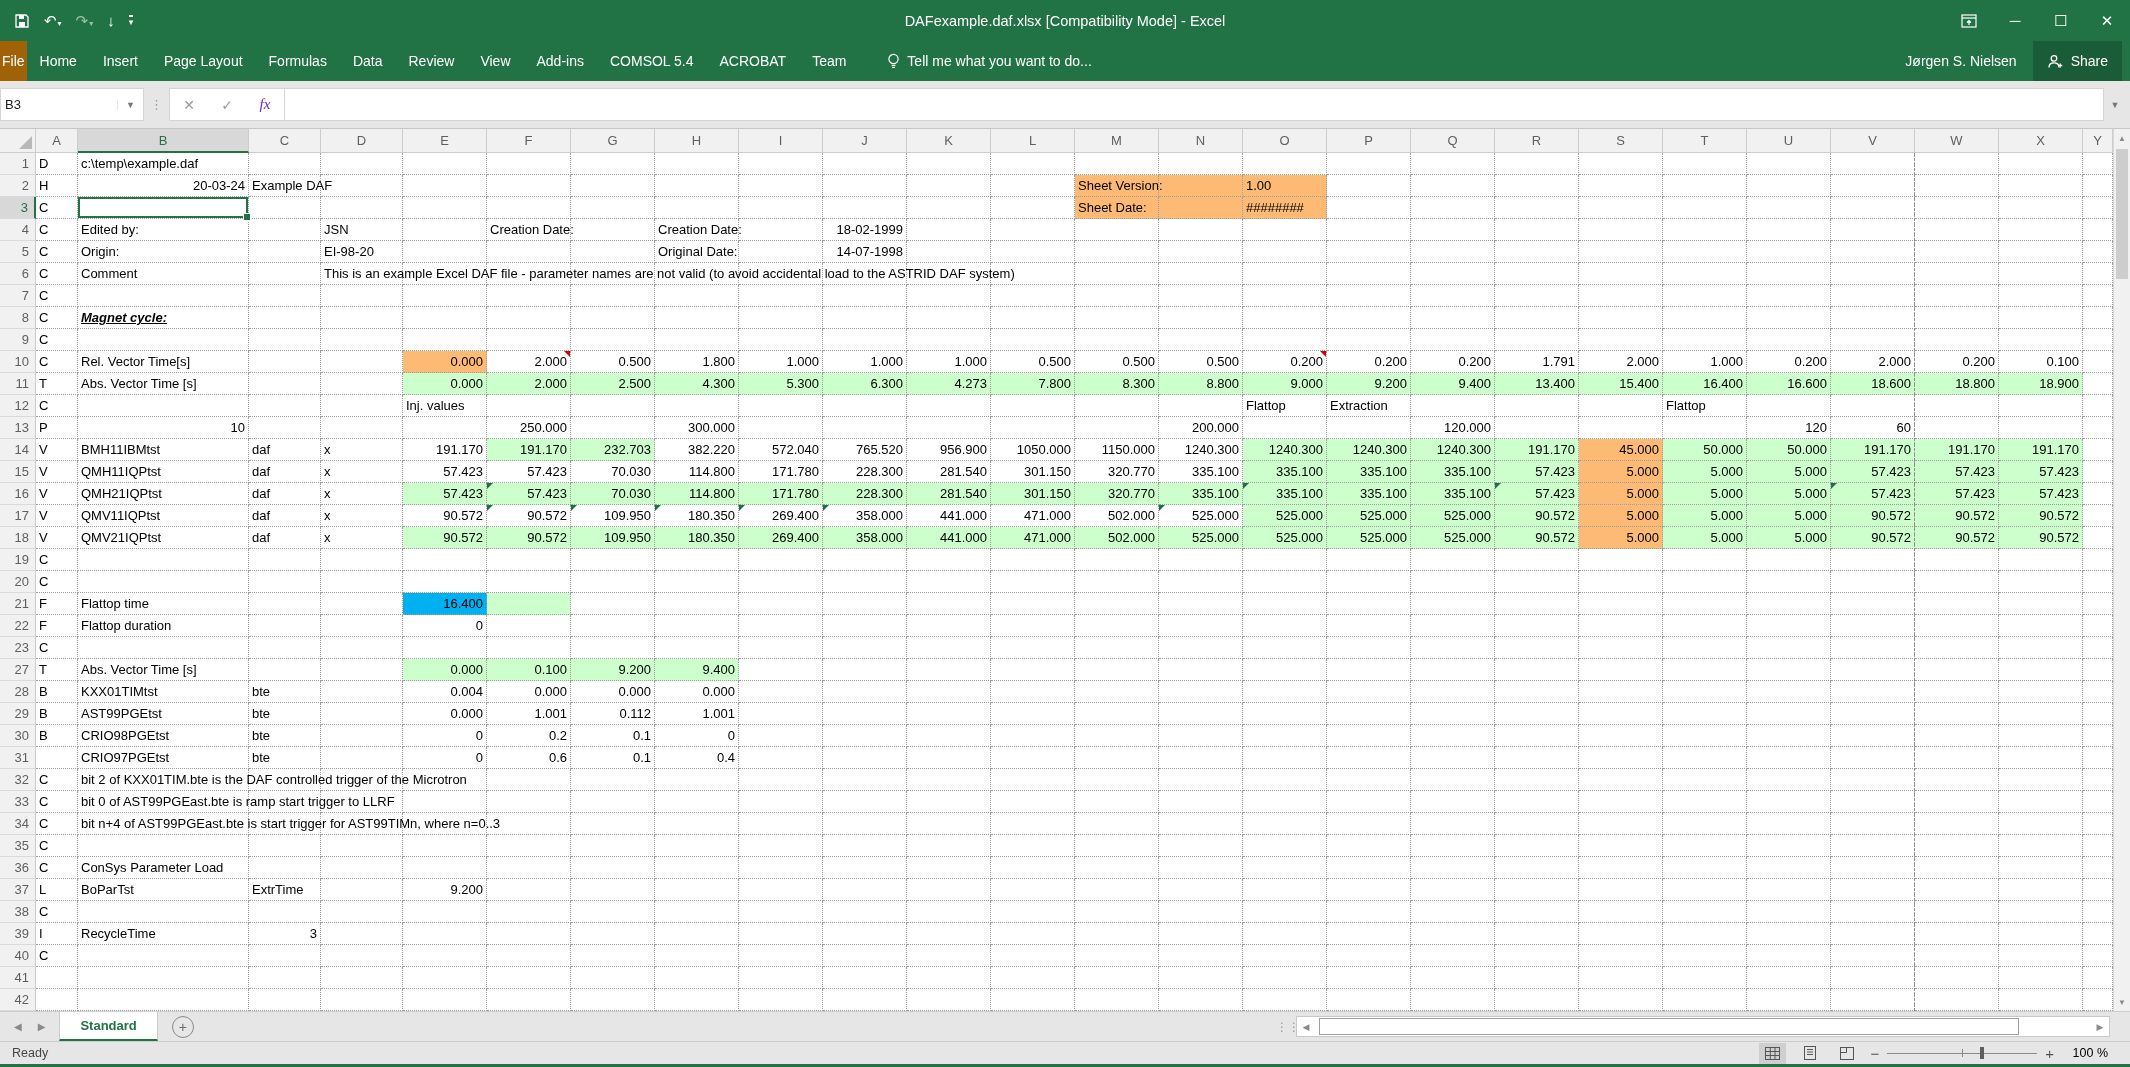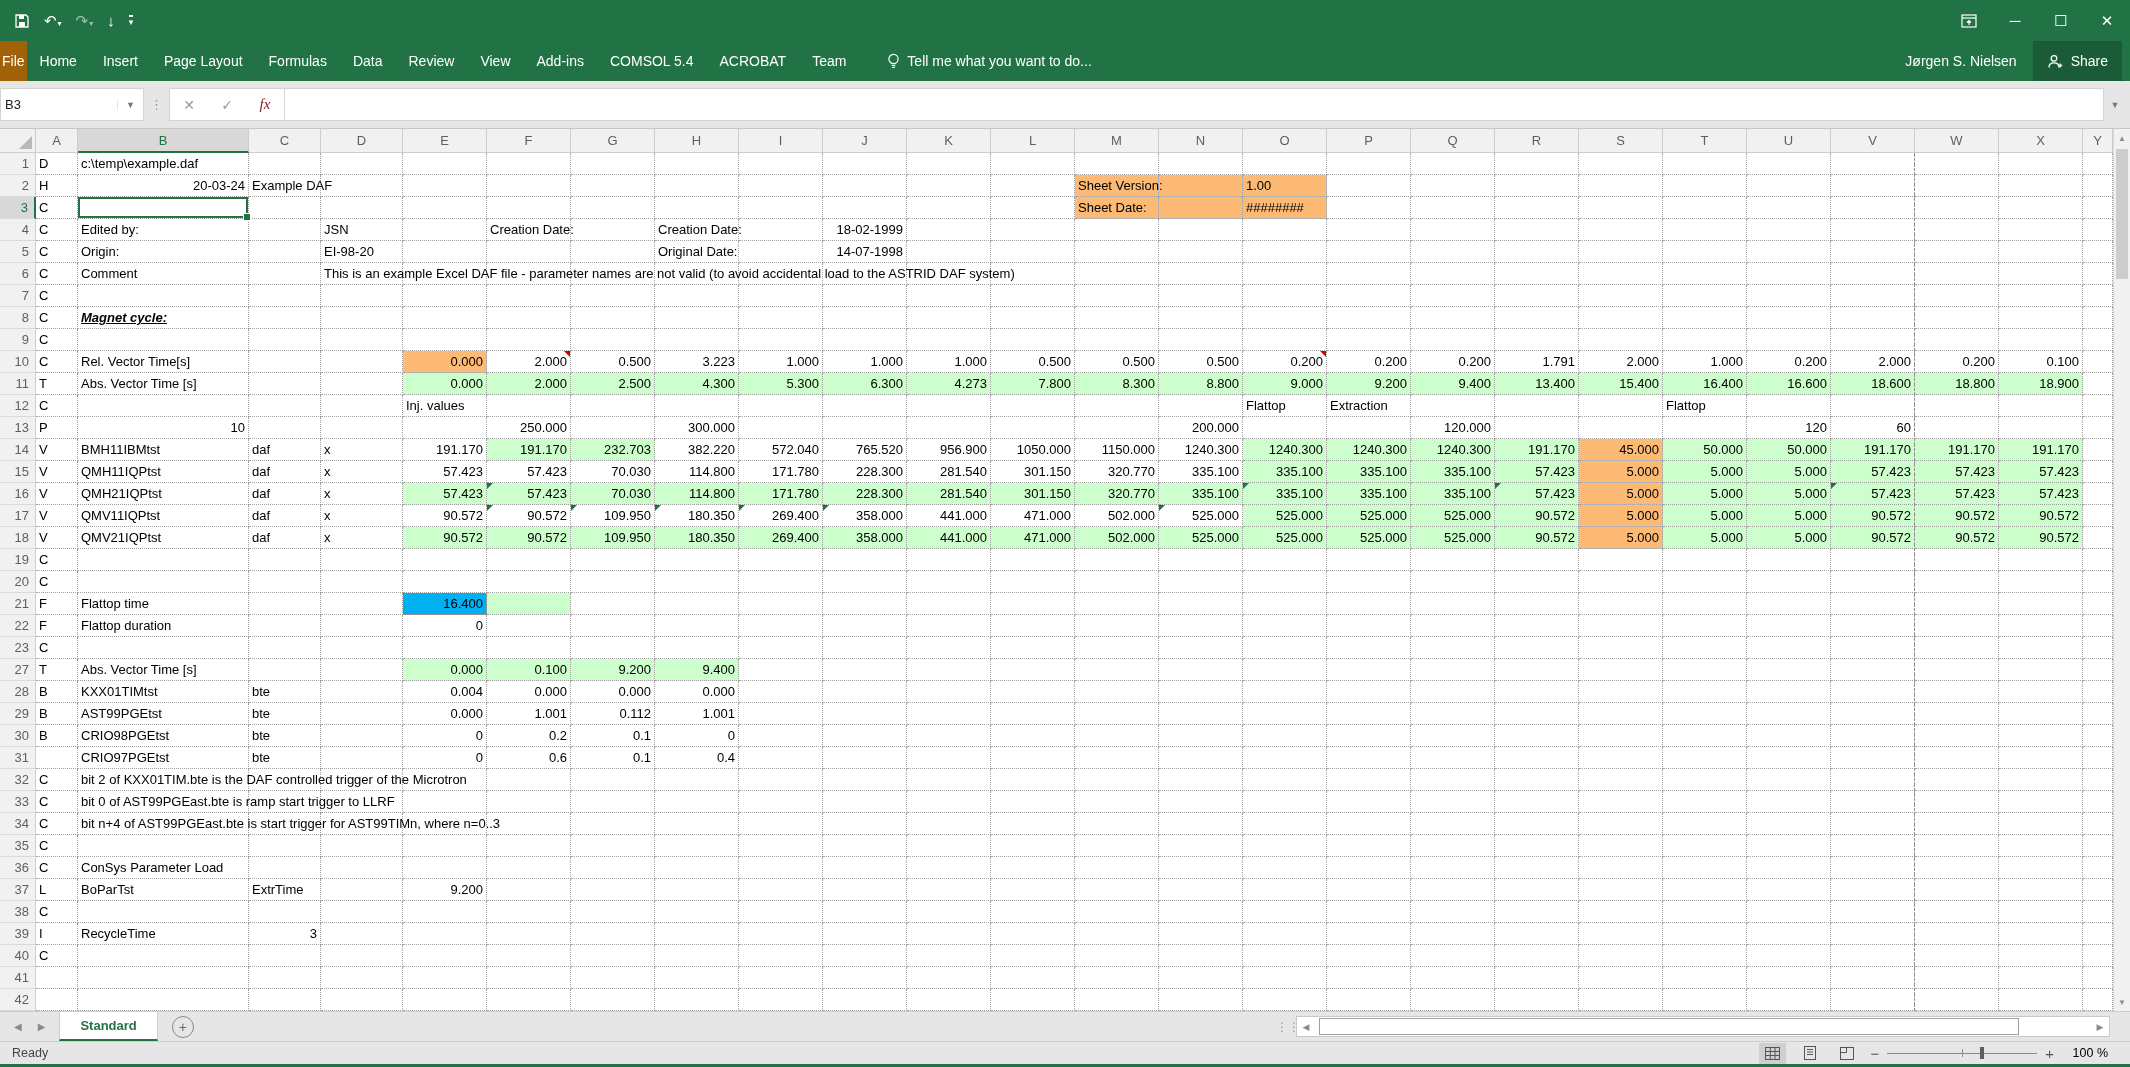--- a/index.html
+++ b/index.html
@@ -24,21 +24,21 @@
   .username{font-size:14px;color:#fff}
   .sharebtn{display:flex;align-items:center;gap:7px;background:#1a5c38;color:#fff;font-size:14px;height:40px;padding:0 14px}
   
   .formularow{height:48px;background:#e6e6e6;display:flex;align-items:center;padding:7px 4px 7px 0;border-bottom:1px solid #c6c6c6}
   .namebox{width:144px;height:100%;background:#fff;border:1px solid #d4d4d4;display:flex;align-items:center;font-size:13px;color:#222;padding-left:4px}
   .namebox .nbval{flex:1}
   .namebox .nbarrow{color:#777;font-size:9px;padding:0 8px;border-left:1px solid #e6e6e6}
   .fdots{color:#9a9a9a;font-size:13px;padding:0 6px;letter-spacing:0}
   .fbuttons{height:100%;background:#fff;border:1px solid #d4d4d4;display:flex;align-items:center;gap:0}
   .fbtn{width:38px;text-align:center;font-size:14px;color:#9a9a9a}
-  .fbtn.fx{color:#7f1d1d;font-family:"Liberation Serif",serif;font-style:italic;font-size:15px}
+  .fbtn.fx{color:#6d28d9;font-family:"Liberation Serif",serif;font-style:italic;font-size:15px}
   .finput{flex:1;height:100%;background:#fff;border:1px solid #d4d4d4;border-left:none}
   .fexpand{width:22px;text-align:center;color:#777;font-size:9px}
   
   .sheetarea{display:flex;height:882px}
   .gridcol{position:relative;width:2113px;background:#fff;overflow:hidden}
   table{border-collapse:separate;border-spacing:0;table-layout:fixed;width:2113px}
   th,td{font-weight:normal;overflow:visible;position:relative}
   thead th{height:24px;background:#f1f1f1;border-right:1px solid #cdcdcd;border-bottom:1px solid #cdcdcd;font-size:13px;color:#5f5f5f;text-align:center}
   thead th.selcol{background:#d8d8d8;color:#217346;border-bottom:2px solid #217346}
   tbody th{height:22px;background:#f1f1f1;border-right:1px solid #cdcdcd;border-bottom:1px solid #dadada;font-size:13px;color:#5f5f5f;text-align:right;padding-right:6px}
@@ -98,20 +98,21 @@
           <path d="M2 2h10l2 2v10H2z" fill="none" stroke="#fff" stroke-width="1.3"></path>
           <rect x="5" y="9" width="6" height="5" fill="#fff"></rect>
           <rect x="5" y="2" width="5" height="4" fill="#fff"></rect>
         </svg>
     </span>
     <span class="qbtn">↶<span class="mini">▾</span></span>
     <span class="qbtn dim">↷<span class="mini">▾</span></span>
     <span class="qbtn" style="font-weight:bold">↓</span>
     <span class="qbtn custom">▾</span>
   </div>
+  <div class="wtitle">DAFexample.daf.xlsx  [Compatibility Mode] - Excel</div>
   <div class="wincontrols">
     <span class="wbtn">
       <svg width="16" height="14" viewBox="0 0 16 14">
           <rect x="1" y="1" width="14" height="12" fill="none" stroke="#fff" stroke-width="1.2"></rect>
           <line x1="1" y1="4" x2="15" y2="4" stroke="#fff" stroke-width="1.2"></line>
           <path d="M8 11V6.5M6 8.5l2-2 2 2" fill="none" stroke="#fff" stroke-width="1.2"></path>
         </svg>
     </span>
     <span class="wbtn">─</span>
     <span class="wbtn">☐</span>
@@ -492,21 +493,21 @@
           </tr>
           <tr>
             <th>10</th>
             <td><span class="t">C</span></td>
             <td><span class="t">Rel. Vector Time[s]</span></td>
             <td></td>
             <td></td>
             <td class="al-r bg-p"><span class="t">0.000</span></td>
             <td class="al-r fr"><span class="t">2.000</span></td>
             <td class="al-r"><span class="t">0.500</span></td>
-            <td class="al-r"><span class="t">3.223</span></td>
+            <td class="al-r"><span class="t">1.800</span></td>
             <td class="al-r"><span class="t">1.000</span></td>
             <td class="al-r"><span class="t">1.000</span></td>
             <td class="al-r"><span class="t">1.000</span></td>
             <td class="al-r"><span class="t">0.500</span></td>
             <td class="al-r"><span class="t">0.500</span></td>
             <td class="al-r"><span class="t">0.500</span></td>
             <td class="al-r fr"><span class="t">0.200</span></td>
             <td class="al-r"><span class="t">0.200</span></td>
             <td class="al-r"><span class="t">0.200</span></td>
             <td class="al-r"><span class="t">1.791</span></td>

